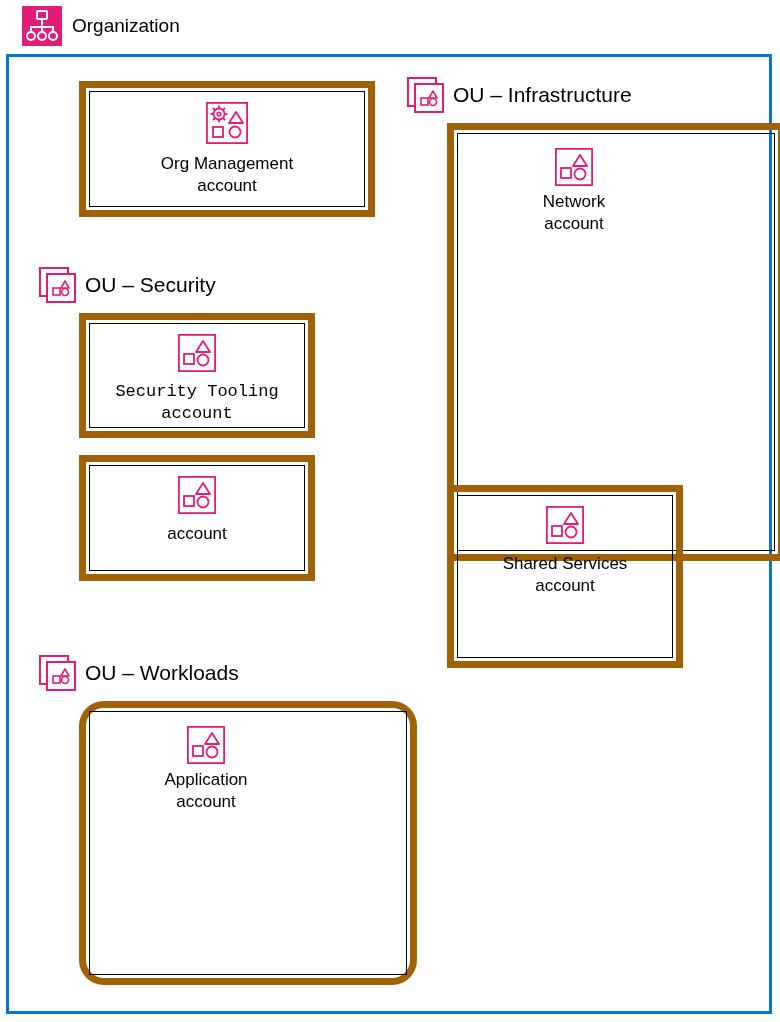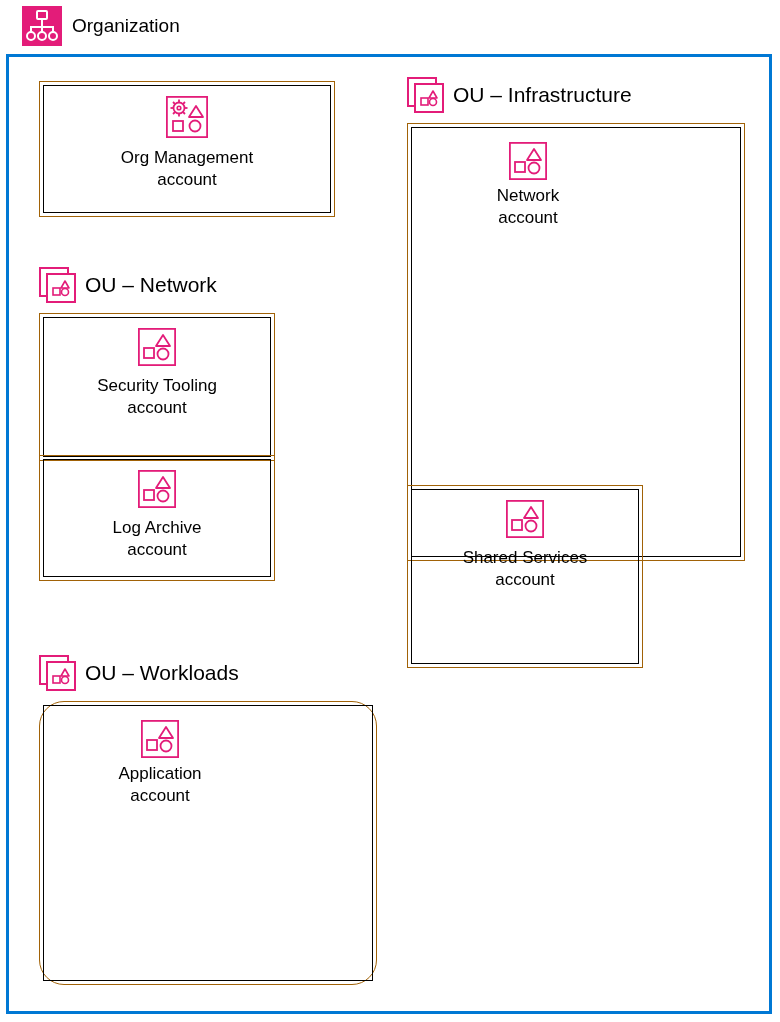--- a/index.html
+++ b/index.html
@@ -31,21 +31,22 @@
     font-size: 19px;
   }
   .org-container {
     border: 3px solid #0078d4;
     width: 766px;
     height: 960px;
     position: relative;
   }
   .box {
     position: absolute;
-    border: 1px solid #a16207;
+    border: 7px solid #a16207;
+    margin-left: 40px;
   }
   .box.double::before {
     content: "";
     position: absolute;
     top: 3px; left: 3px; right: 3px; bottom: 3px;
     border: 1px solid #000;
     pointer-events: none;
   }
   .box-content {
     position: absolute;
@@ -155,43 +156,42 @@
 
   <div class="ou-header" style="left:30px; top:210px;">
     <div class="ou-icon-stack">
       <div class="back"></div>
       <div class="front">
           <svg width="20" height="20" viewBox="0 0 20 20">
             <use href="#shapes-mini"></use>
           </svg>
         </div>
     </div>
-    <div class="ou-label">OU – Network</div>
-  </div>
-
-  <div class="box double" style="left:30px; top:256px; width:236px; height:148px;">
+    <div class="ou-label">OU – Security</div>
+  </div>
+
+  <div class="box double" style="left:30px; top:256px; width:236px; height:125px;font-family:Liberation Mono, monospace;">
     <div class="box-content">
       <div class="acct-icon">
         <svg width="38" height="38" viewBox="0 0 38 38">
             <use href="#account-icon"></use>
           </svg>
       </div>
       <div class="box-line1">Security Tooling</div>
       <div class="box-line2">account</div>
     </div>
   </div>
 
   <div class="box double" style="left:30px; top:398px; width:236px; height:126px;">
     <div class="box-content">
       <div class="acct-icon">
         <svg width="38" height="38" viewBox="0 0 38 38">
             <use href="#account-icon"></use>
           </svg>
       </div>
-      <div class="box-line1">Log Archive</div>
       <div class="box-line2">account</div>
     </div>
   </div>
 
   <div class="ou-header" style="left:398px; top:20px;">
     <div class="ou-icon-stack">
       <div class="back"></div>
       <div class="front">
           <svg width="20" height="20" viewBox="0 0 20 20">
             <use href="#shapes-mini"></use>

